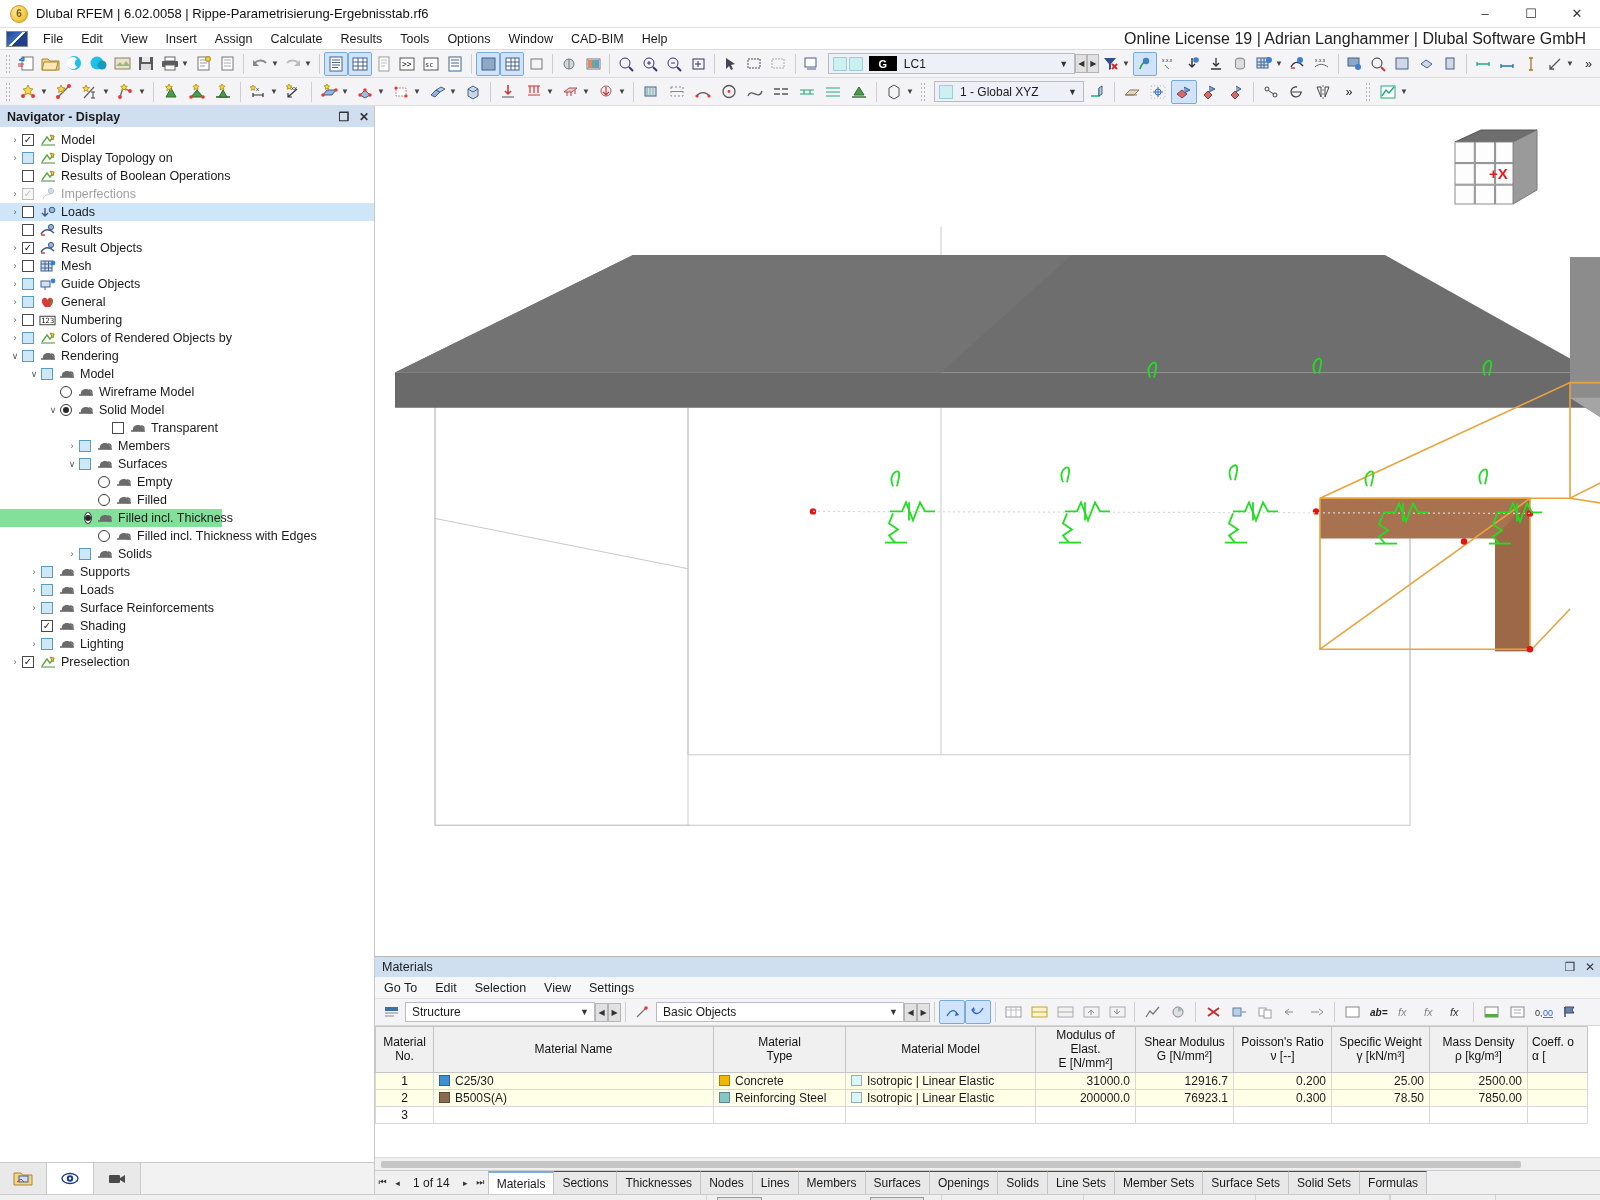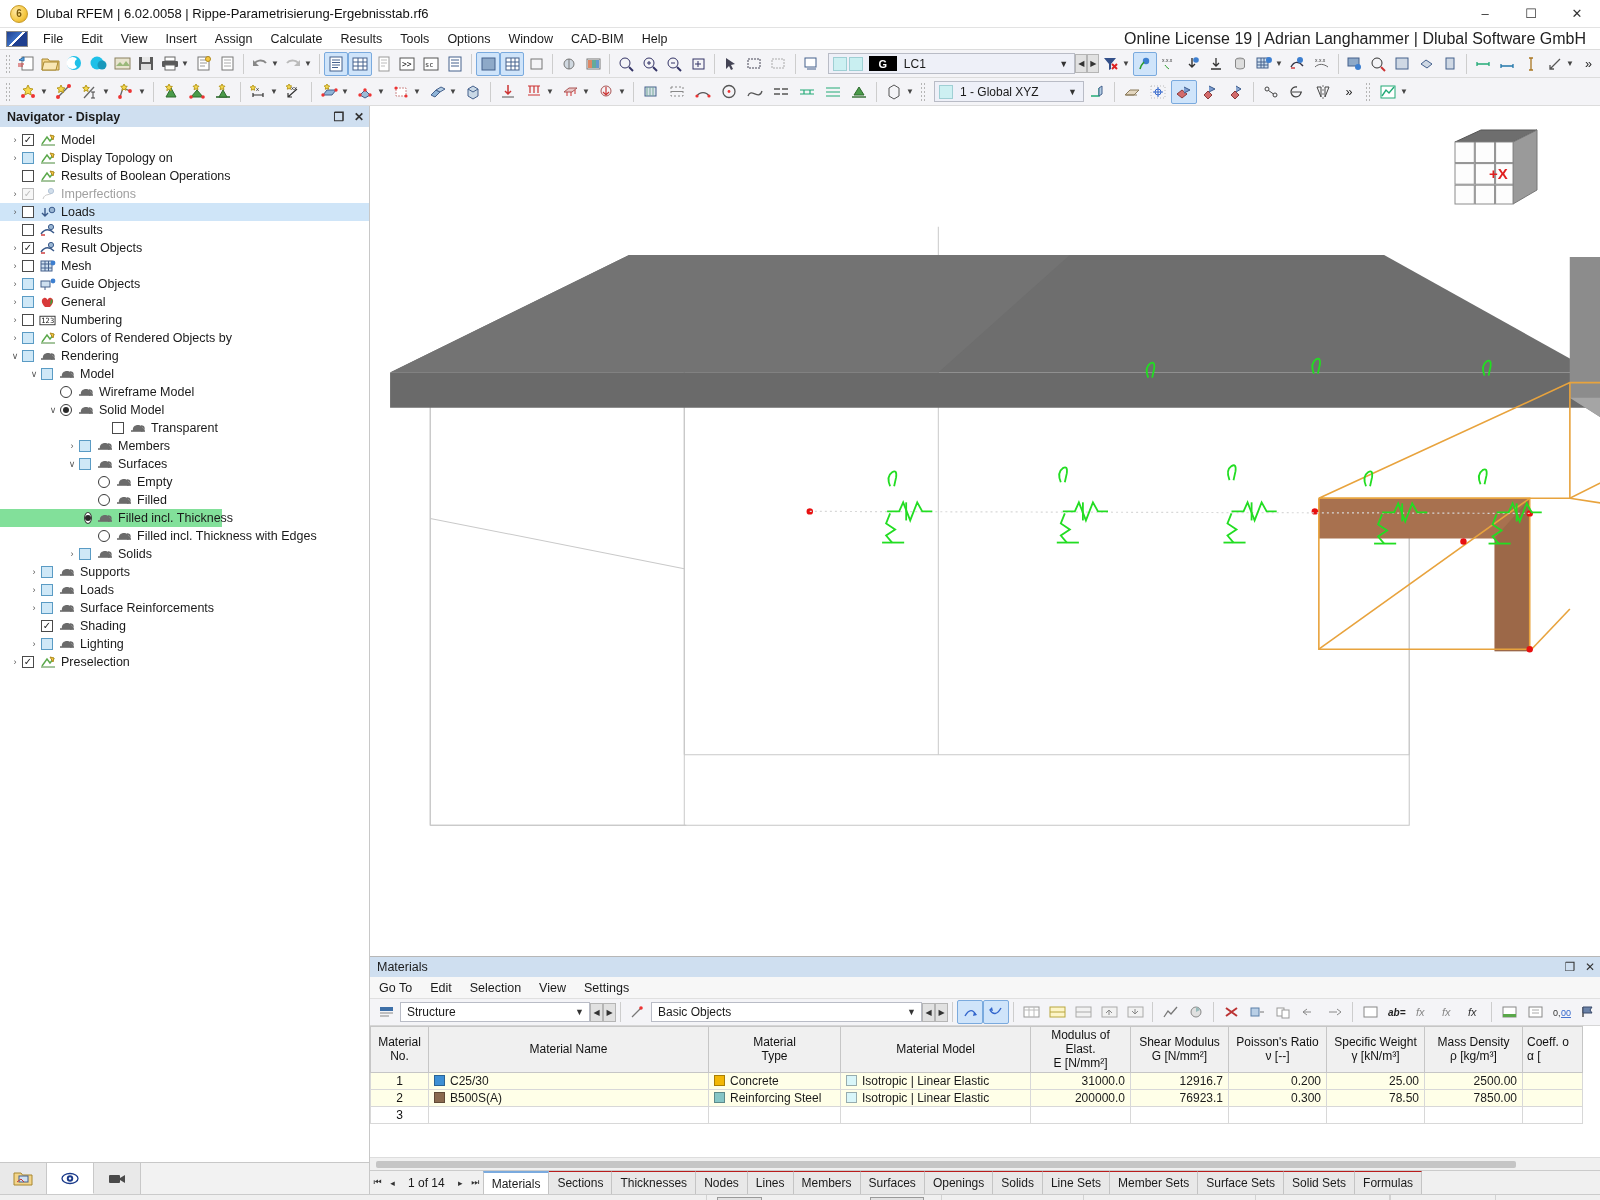--- a/index.html
+++ b/index.html
@@ -1329,21 +1329,21 @@
         </div>
         <div class="spin">◀</div>
         <div class="spin">▶</div>
         <div class="tb-sep"></div>
         <div class="tb-btn">
           <svg class="ico" width="16" height="14" viewBox="0 0 16 14">
               <path d="M2 12L11 3" stroke="#777" stroke-width="1.3"></path>
               <circle cx="11" cy="3" r="1.8" fill="#e33"></circle>
             </svg>
         </div>
-        <div class="sel-box" style="width:271px">
+        <div class="sel-box" style="width:248px">
           <span class="txt">Basic Objects</span>
           <span class="ar">▼</span>
         </div>
         <div class="spin">◀</div>
         <div class="spin">▶</div>
         <div class="tb-sep"></div>
         <div class="tb-btn active">
           <svg class="ico" width="16" height="14" viewBox="0 0 16 14">
               <path d="M3 11c4-7 8-7 11-1" stroke="#36c" stroke-width="1.4" fill="none"></path>
               <path d="M12 7l3 3-4 1z" fill="#36c"></path>

